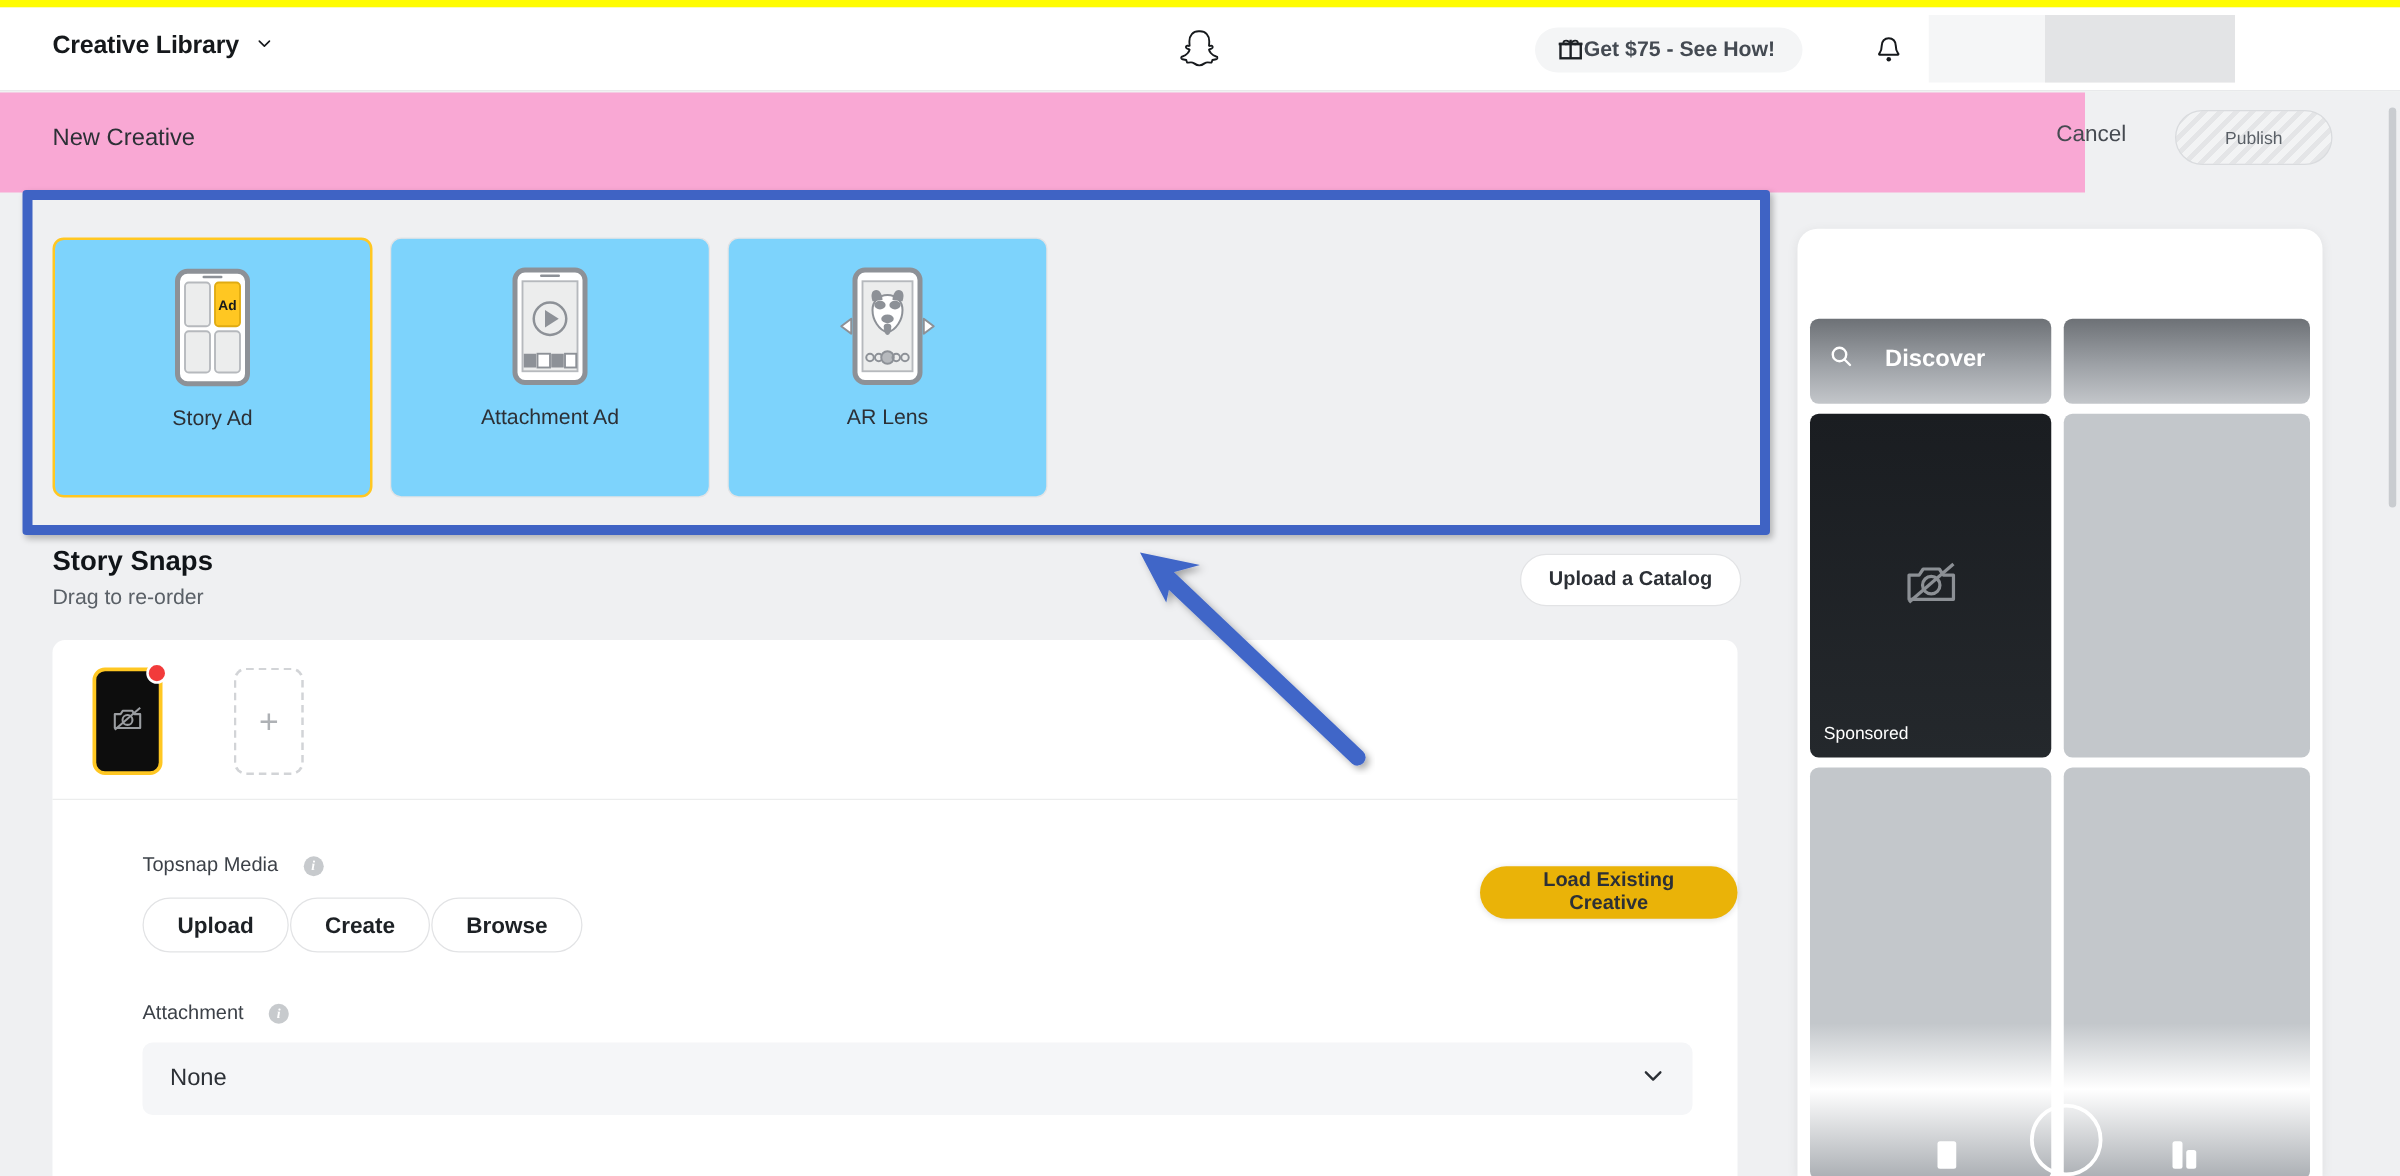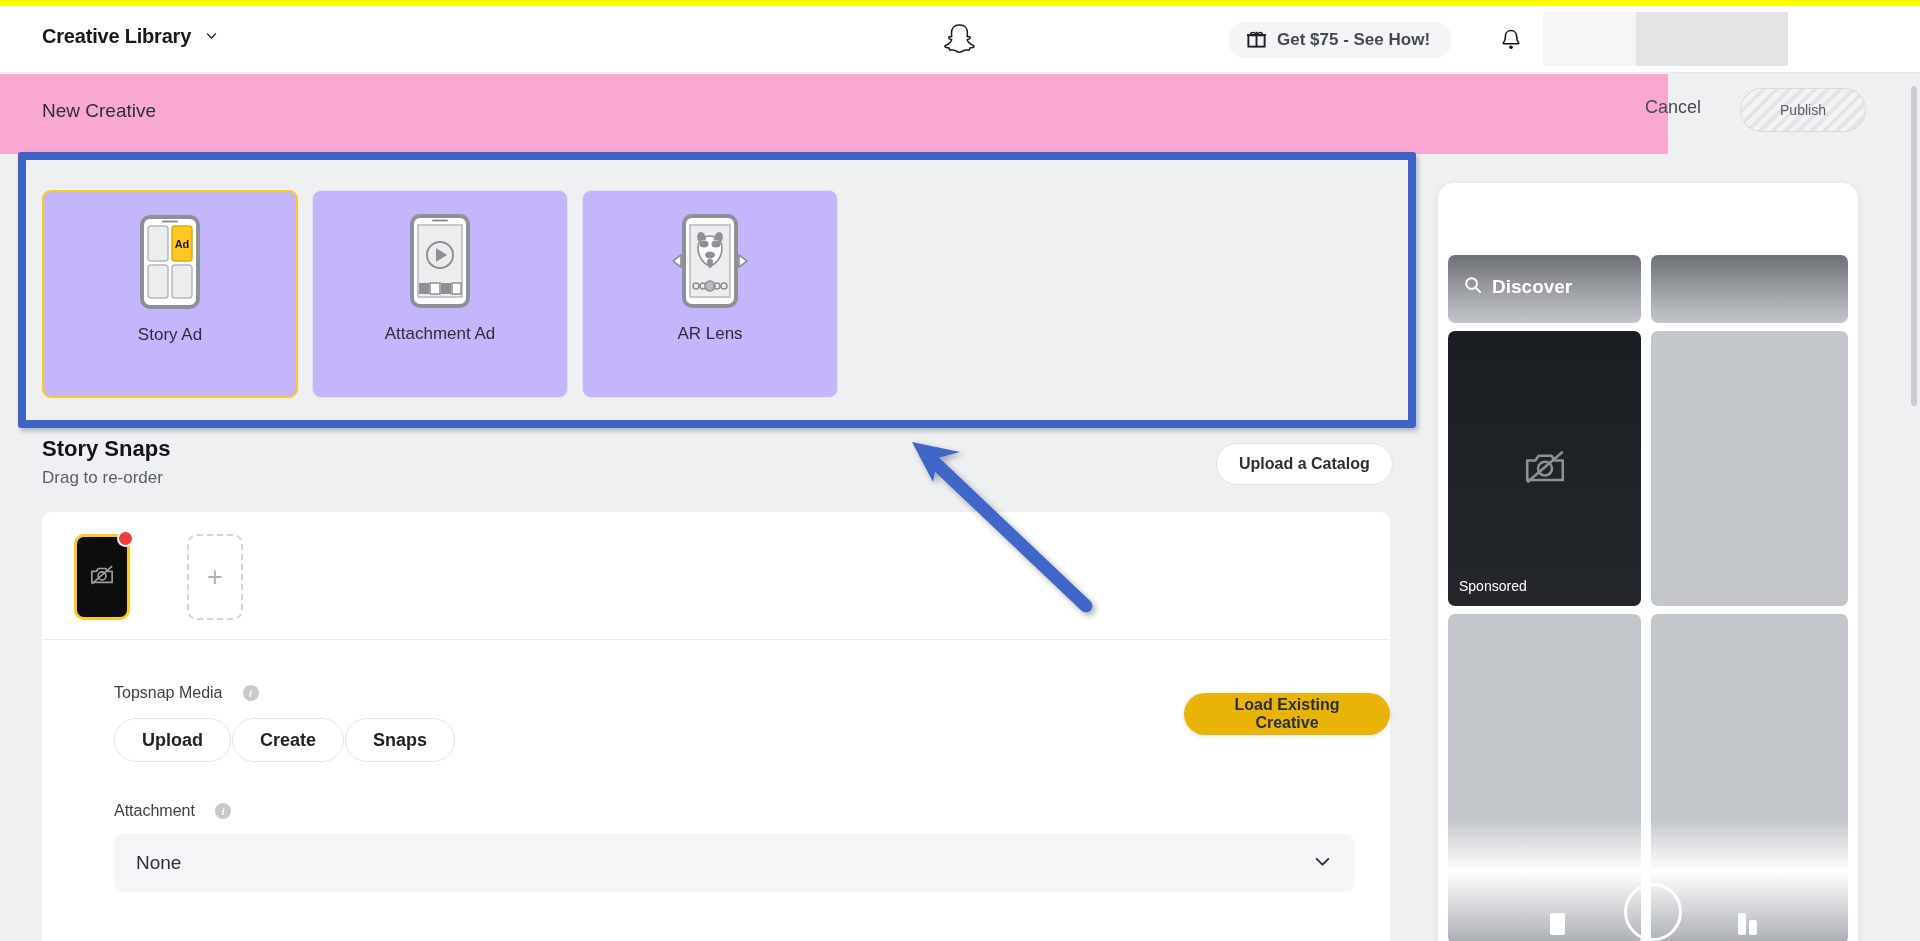--- a/index.html
+++ b/index.html
@@ -26,21 +26,21 @@
   .brand {
     position: absolute; left: 42px; top: 19px;
     display: flex; align-items: center; gap: 14px;
   }
   .brand-title { font-size: 20px; font-weight: bold; letter-spacing: -0.2px; color: #16191c; }
   .chev-sm { width: 13px; height: 13px; }
   .ghost-logo { position: absolute; left: 940px; top: 14px; }
   .promo {
     position: absolute; left: 1228px; top: 16px;
     height: 36px; background: #f4f5f6; border-radius: 18px;
-    display: flex; align-items: center; gap: 10px;
+    display: flex; align-items: center; 
     padding: 0 22px 0 18px; border: none; cursor: pointer;
   }
   .promo-label { font-size: 17px; font-weight: bold; color: #444a52; white-space: nowrap; }
   .bell { position: absolute; left: 1500px; top: 22px; cursor: pointer; }
   .acct-placeholder {
     position: absolute; left: 1543px; top: 6px; width: 245px; height: 54px;
     background: #f5f6f7;
   }
   .acct-placeholder .blk-a { position:absolute; left:93px; top:0; width: 152px; height: 54px; background:#e3e4e6; }
 
@@ -75,21 +75,21 @@
     pointer-events: none;
   }
 
   
   .formats {
     position: absolute; left: 42px; top: 190px;
     display: flex; gap: 14px;
   }
   .fmt-card {
     width: 256px; height: 208px;
-    background: #c4b5fd; border: 1px solid #e2e3e5; border-radius: 9px;
+    background: #7dd3fc; border: 1px solid #e2e3e5; border-radius: 9px;
     display: flex; flex-direction: column; align-items: center;
     cursor: pointer; position: relative;
   }
   .fmt-card.selected { border: 2px solid #ffc722; }
   .fmt-icon { margin-top: 22px; height: 96px; display: flex; align-items: center; }
   .fmt-label {
     margin-top: 14px; font-size: 17px; color: #2c3036; text-align: center;
     line-height: 1.35; width: 200px;
   }
 
@@ -169,21 +169,21 @@
   .pv-grid {
     position: absolute; left: 10px; top: 72px; width: 400px; height: 686px;
   }
   .pv-cell { position: absolute; border-radius: 7px; }
   .c-disc { left: 0; top: 0; width: 193px; height: 68px;
     background: linear-gradient(180deg, #6d7176 0%, #9ea2a7 55%, #c3c6ca 100%); }
   .c-disc2 { left: 203px; top: 0; width: 197px; height: 68px;
     background: linear-gradient(180deg, #6d7176 0%, #9ea2a7 55%, #c3c6ca 100%); }
   .disc-text {
     position: absolute; left: 16px; top: 21px;
-    display: flex; gap: 10px;
+    display: flex; align-items: center; gap: 26px;
     color: #ffffff; font-size: 19px; font-weight: bold;
   }
   .c-spon { left: 0; top: 76px; width: 193px; height: 275px;
     background: linear-gradient(180deg,#1a1d21 0%, #24282c 100%); }
   .spon-label { position: absolute; left: 11px; bottom: 12px; color:#ffffff; font-size: 14px; }
   .c-r1 { left: 203px; top: 76px; width: 197px; height: 275px; background: #c3c7cb; }
   .c-b1 { left: 0; top: 359px; width: 193px; height: 330px;
     background: linear-gradient(180deg, #c3c7cb 0%, #c3c7cb 62%, #ffffff 78%, #a9adb2 100%); }
   .c-b2 { left: 203px; top: 359px; width: 197px; height: 330px;
     background: linear-gradient(180deg, #c3c7cb 0%, #c3c7cb 62%, #ffffff 78%, #a9adb2 100%); }
@@ -345,21 +345,21 @@
   </div>
 
   <div class="topsnap-block">
     <div class="field-label">
       <span>Topsnap Media</span>
       <span class="info-i">i</span>
     </div>
     <div class="pill-row">
       <button class="pill">Upload</button>
       <button class="pill">Create</button>
-      <button class="pill">Snaps</button>
+      <button class="pill">Browse</button>
     </div>
   </div>
 
   <button class="load-btn">Load Existing Creative</button>
 
   <div class="attach-block">
     <div class="field-label">
       <span>Attachment</span>
       <span class="info-i">i</span>
     </div>

